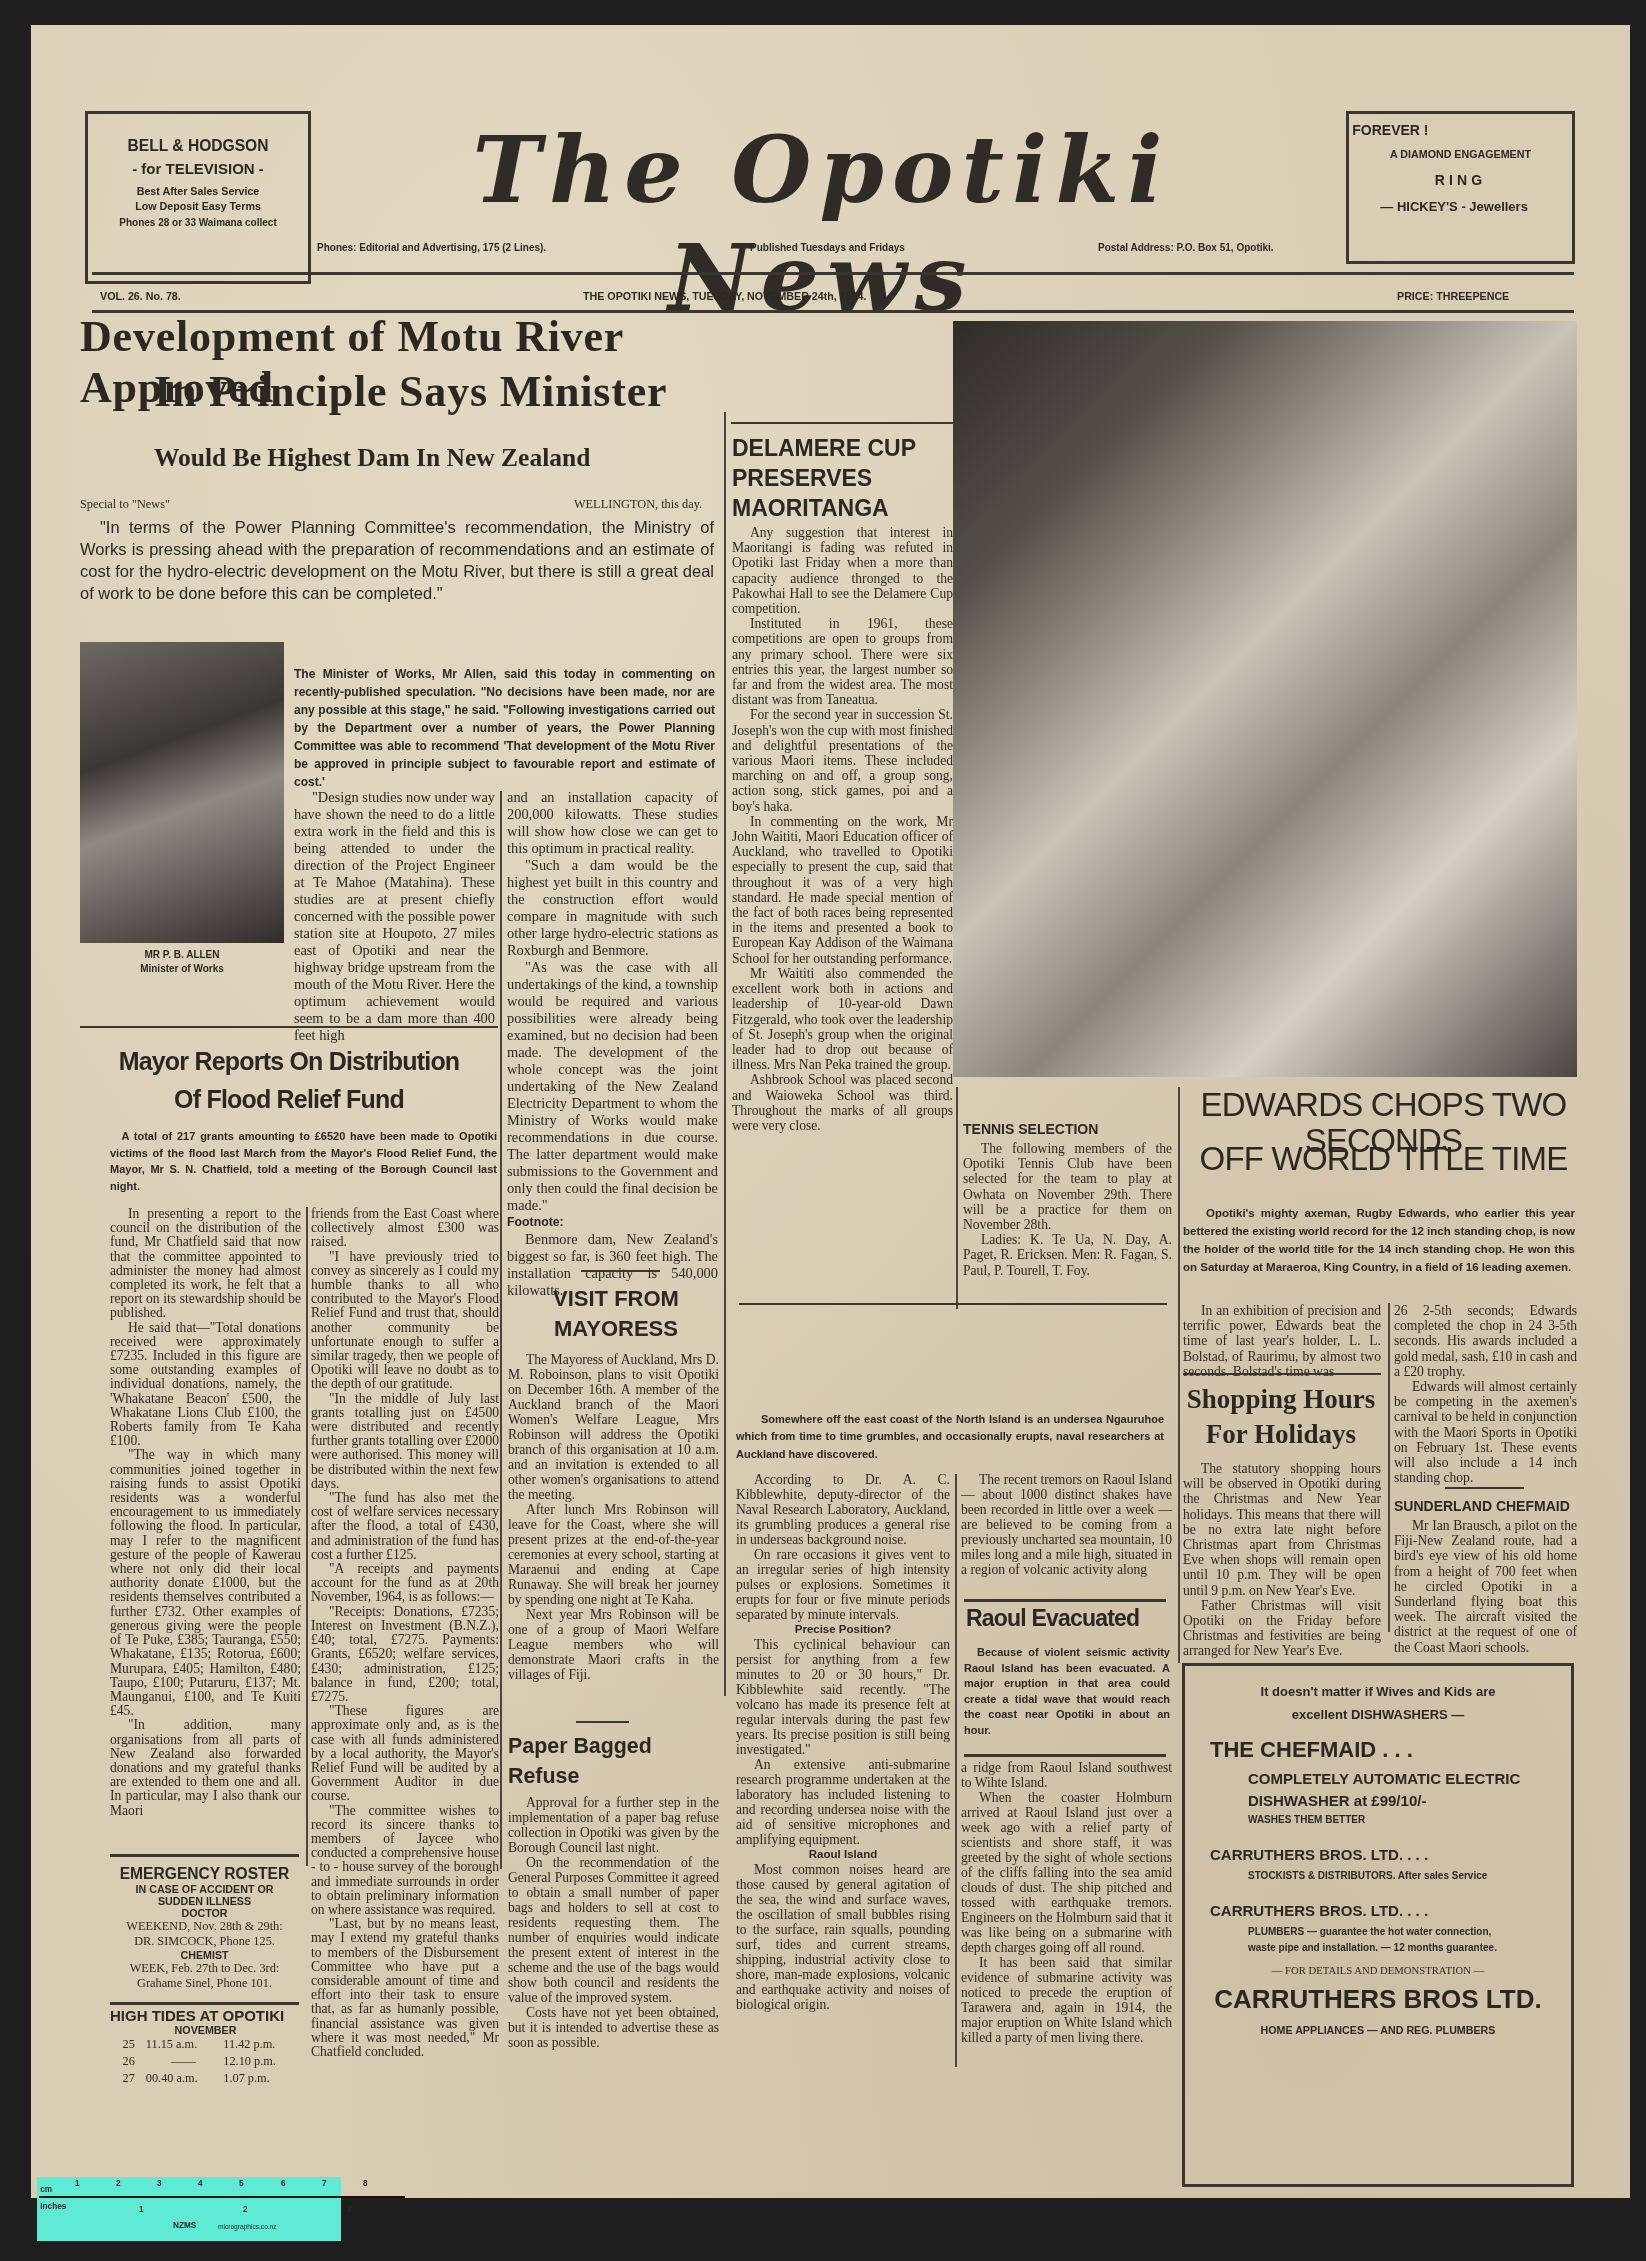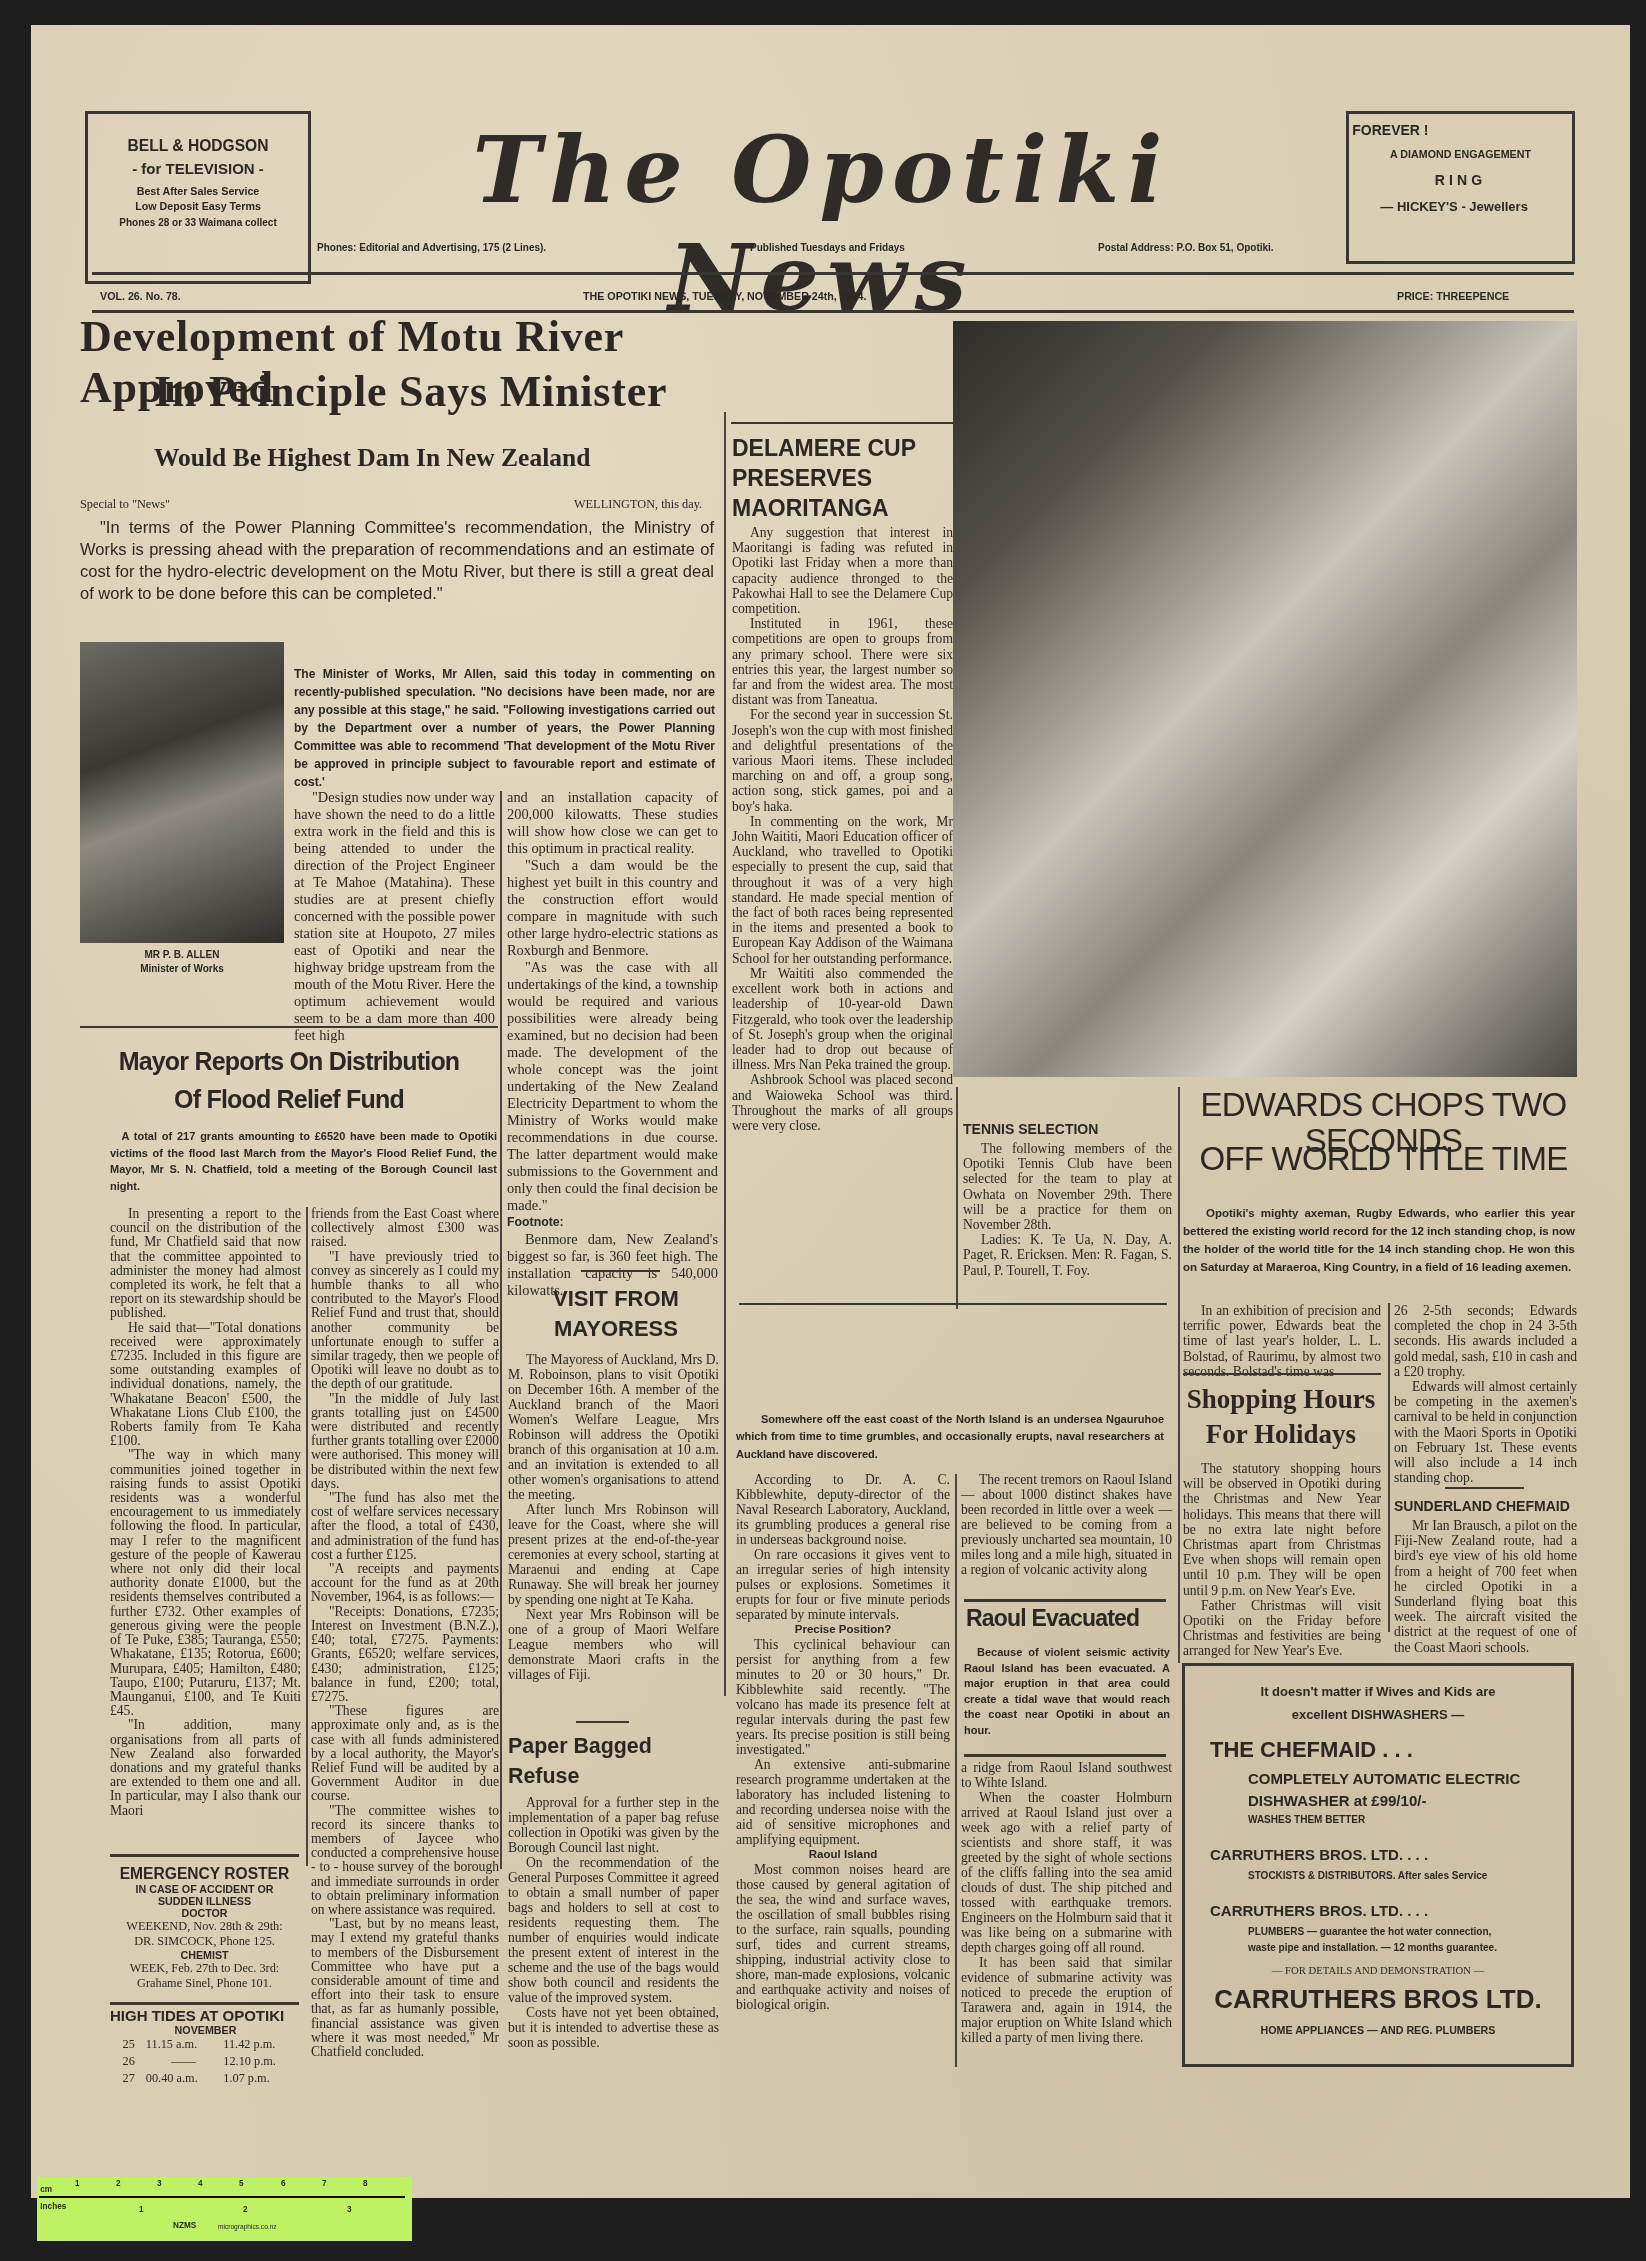--- a/index.html
+++ b/index.html
@@ -10,21 +10,21 @@
   .rule{position:absolute;background:#3a3631;}
   .vrule{position:absolute;width:1.6px;background:#4a4540;}
   .box{position:absolute;border:2.5px solid #3a3631;box-sizing:border-box;}
   .sans{font-family:"Liberation Sans","DejaVu Sans",sans-serif;}
   .body{font-size:14.4px;line-height:17px;text-align:justify;}
   .body p{margin:0;text-indent:18px;}
   .lead{font-family:"Liberation Sans","DejaVu Sans",sans-serif;font-weight:bold;font-size:14px;line-height:20px;text-align:justify;}
   .center{text-align:center;}
   .masthead-title{font-family:"DejaVu Serif",serif;font-weight:bold;font-size:92px;letter-spacing:8.2px;color:#2f2c28;font-style:italic;}
   .photo{position:absolute;background:linear-gradient(160deg,#6d6a64 0%,#3a3834 35%,#8e8a83 55%,#2f2d2a 100%);}
-  .ruler{position:absolute;left:37px;top:2177px;width:375px;height:64px;background:#bef264;}
+  .ruler{position:absolute;left:37px;top:2177px;width:304px;height:64px;background:#5eead4;}
 </style>
 </head>
 <body>
 
 <div class="page">
 
   <div class="box" style="left:54px;top:86px;width:226px;height:173px;border-width:3.3px;text-align:center;padding-top:23px;">
     <div class="sans" style="font-weight:bold;font-size:15.6px;">BELL &amp; HODGSON</div>
     <div class="sans" style="font-weight:bold;font-size:15px;margin-top:5px;">- for TELEVISION -</div>
     <div class="sans" style="font-weight:bold;font-size:10.7px;margin-top:8.2px;">Best After Sales Service</div>
@@ -120,21 +120,21 @@
     <p>The statutory shopping hours will be observed in Opotiki during the Christmas and New Year holidays. This means that there will be no extra late night before Christmas apart from Christmas Eve when shops will remain open until 10 p.m. They will be open until 9 p.m. on New Year's Eve.</p>
     <p>Father Christmas will visit Opotiki on the Friday before Christmas and festivities are being arranged for New Year's Eve.</p>
   </div>
 
   <div class="rule" style="left:1414px;top:1462px;width:79px;height:1.6px;"></div>
   <div class="abs sans" style="left:1363px;top:1473px;font-size:14px;font-weight:bold;">SUNDERLAND CHEFMAID</div>
   <div class="abs body" style="left:1363px;top:1493px;width:183px;font-size:13.6px;line-height:15.2px;">
       <p>Mr Ian Brausch, a pilot on the Fiji-New Zealand route, had a bird's eye view of his old home from a height of 700 feet when he circled Opotiki in a Sunderland flying boat this week. The aircraft visited the district at the request of one of the Coast Maori schools.</p>
     </div>
 
-  <div class="box" style="left:1151px;top:1638px;width:392px;height:404px;border-width:3.3px;">
+  <div class="box" style="left:1151px;top:1638px;width:392px;height:524px;border-width:3.3px;">
     <div class="sans center" style="font-weight:bold;font-size:13px;margin-top:18px;">It doesn't matter if Wives and Kids are</div>
     <div class="sans center" style="font-weight:bold;font-size:13px;margin-top:8.2px;">excellent DISHWASHERS —</div>
     <div class="sans" style="font-weight:900;font-size:22px;margin:15px 0 0 25px;">THE CHEFMAID . . .</div>
     <div class="sans" style="font-weight:bold;font-size:15px;margin:6.6px 0 0 63px;">COMPLETELY AUTOMATIC ELECTRIC</div>
     <div class="sans" style="font-weight:bold;font-size:15px;margin:5px 0 0 63px;">DISHWASHER at £99/10/-</div>
     <div class="sans" style="font-weight:bold;font-size:10px;margin:5px 0 0 63px;">WASHES THEM BETTER</div>
     <div class="sans" style="font-weight:bold;font-size:15px;margin:21.4px 0 0 25px;">CARRUTHERS BROS. LTD. . . .</div>
     <div class="sans" style="font-weight:bold;font-size:10px;margin:6.6px 0 0 63px;">STOCKISTS &amp; DISTRIBUTORS. After sales Service</div>
     <div class="sans" style="font-weight:bold;font-size:15px;margin:21.4px 0 0 25px;">CARRUTHERS BROS. LTD. . . .</div>
     <div class="sans" style="font-weight:bold;font-size:10px;margin:6.6px 0 0 63px;">PLUMBERS — guarantee the hot water connection,</div>

